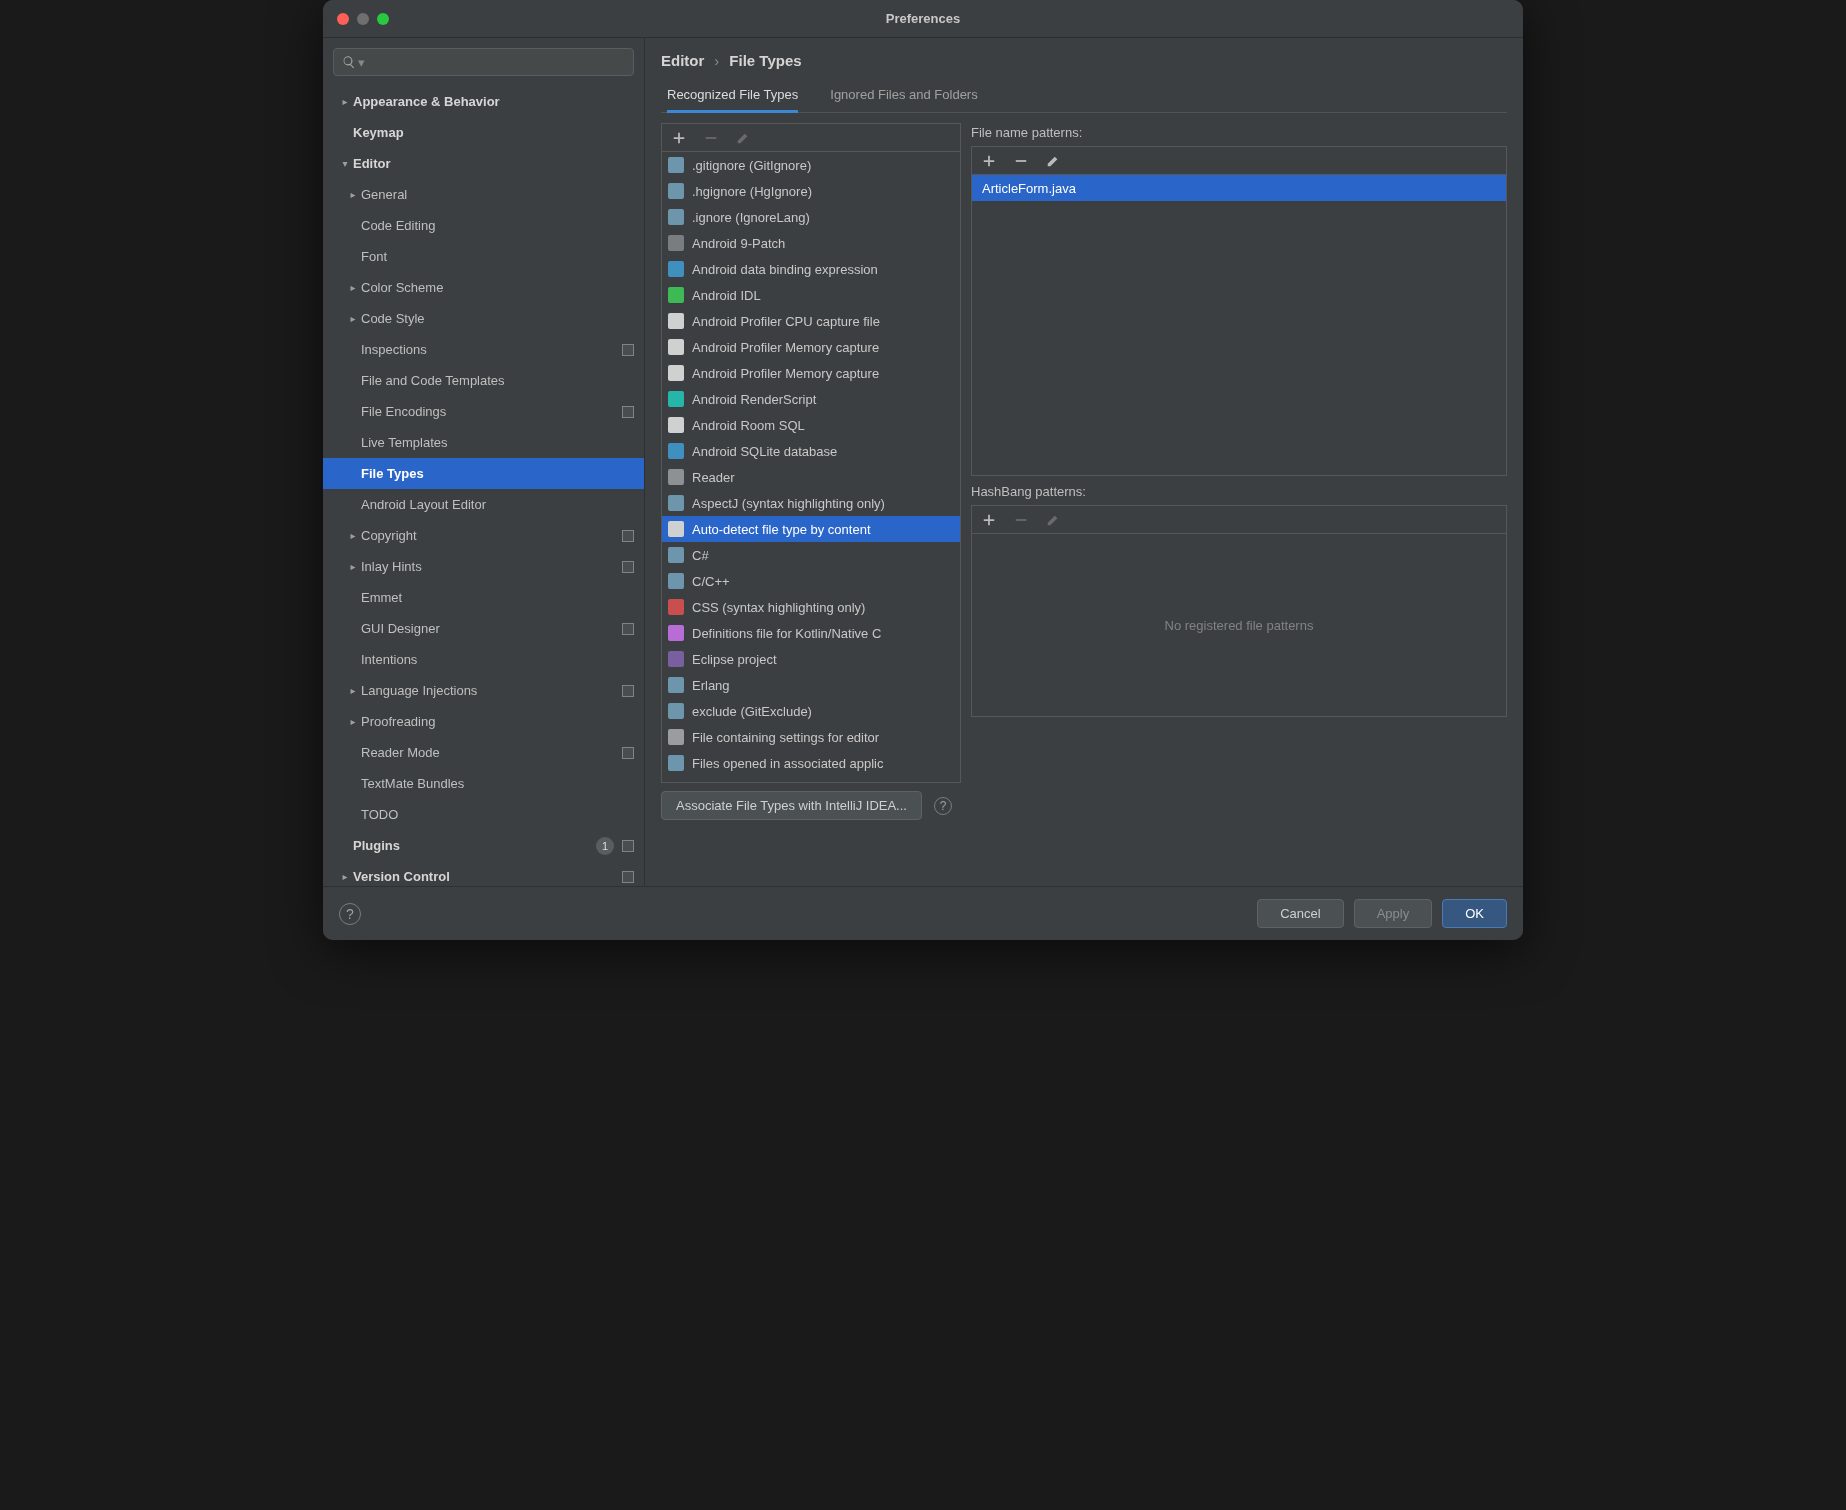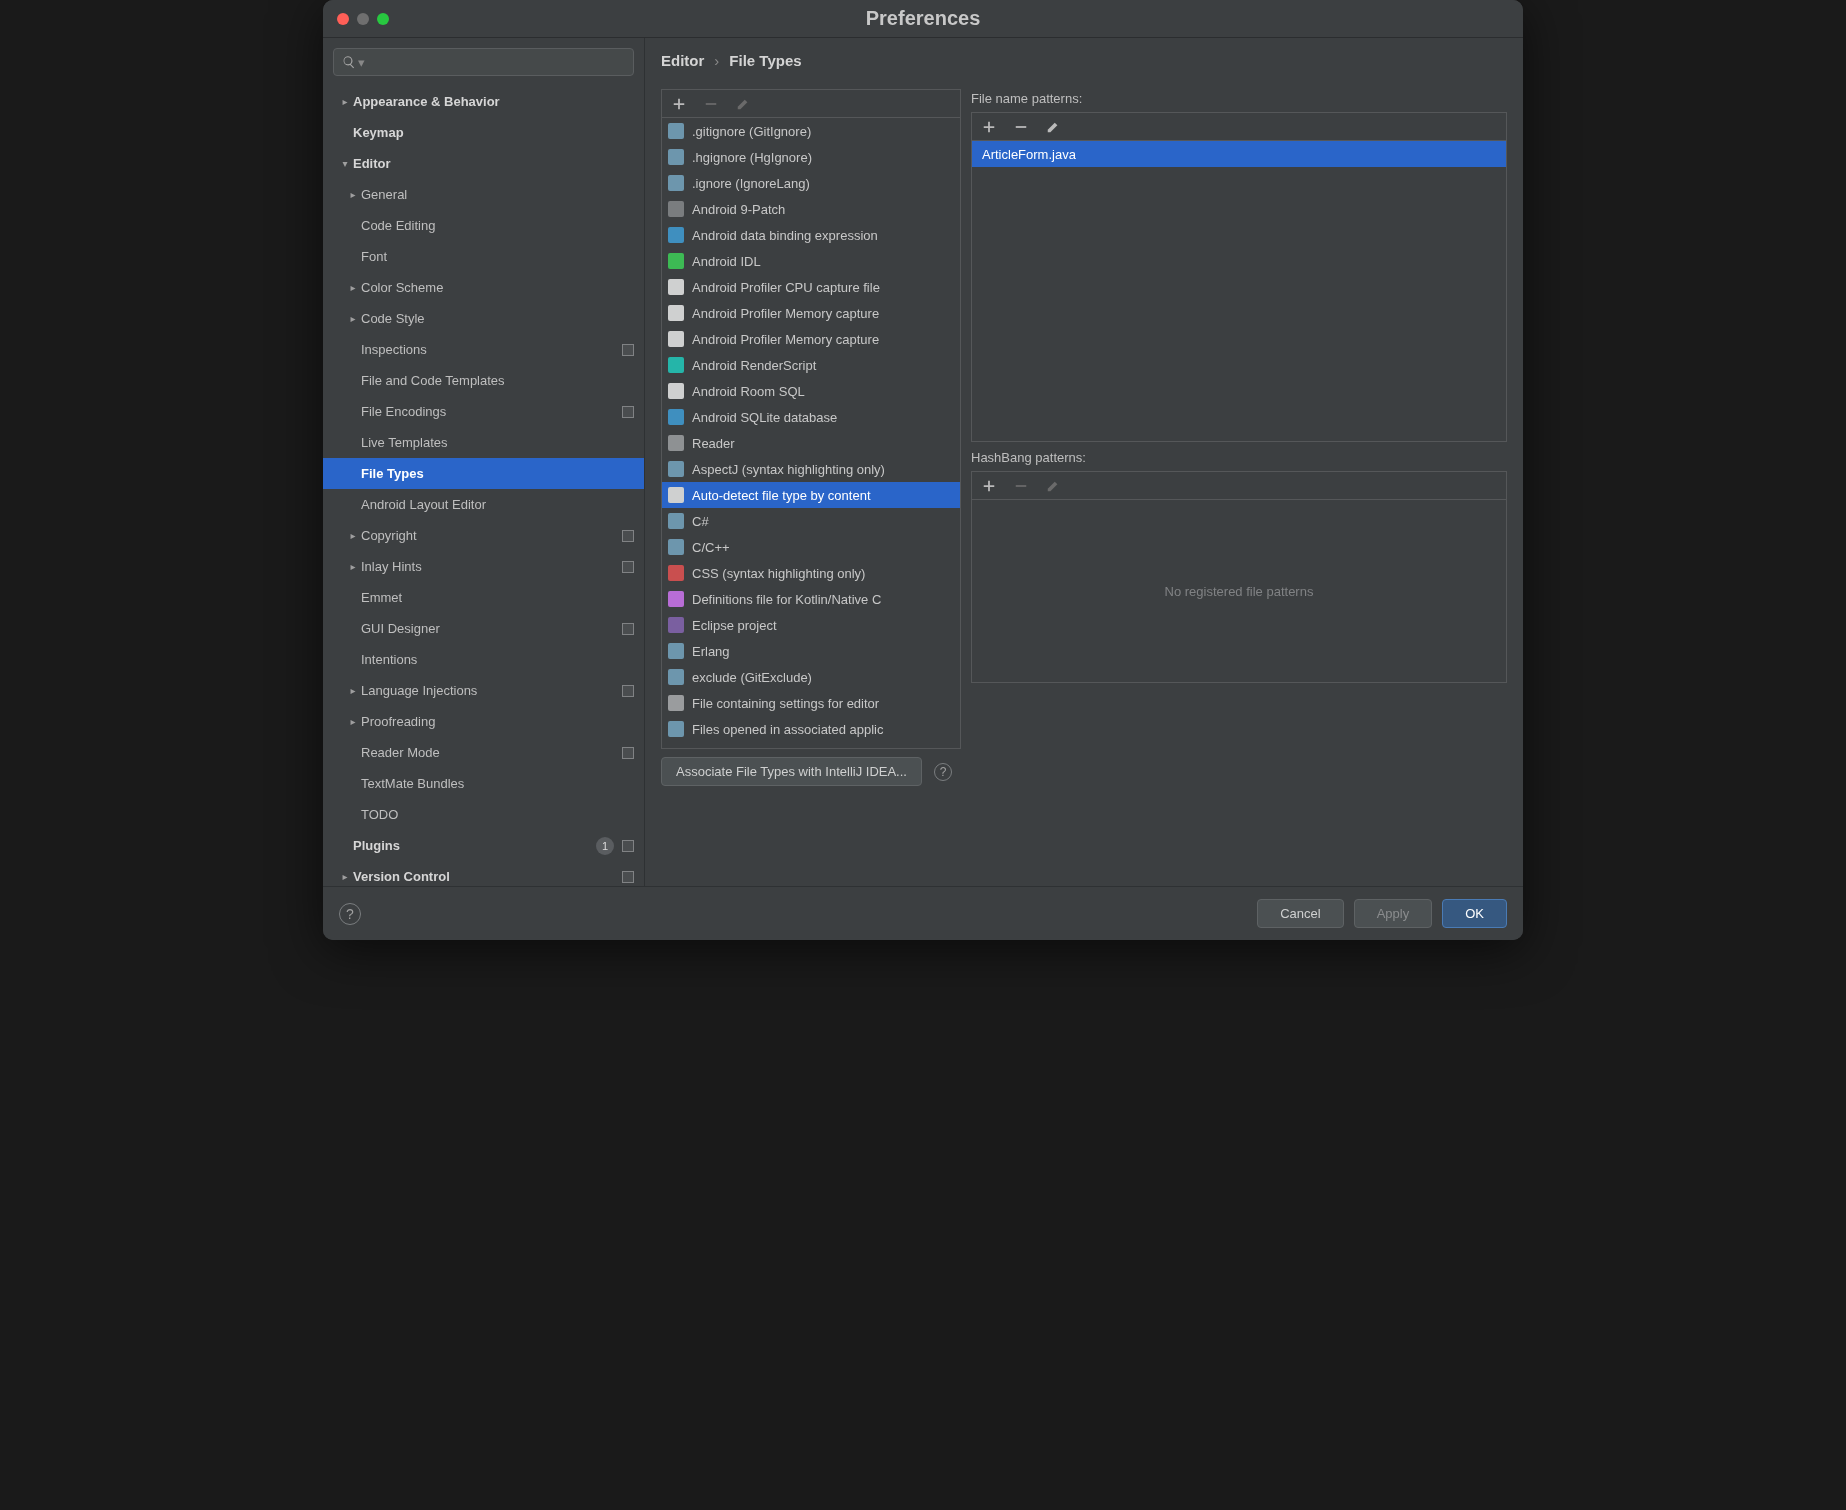--- a/index.html
+++ b/index.html
@@ -42,21 +42,21 @@
   }
   .dot.red { background: #ff5f57; }
   .dot.yellow { background: #6f6f6f; }
   .dot.green { background: #28c840; }
   .titlebar .title {
     position: absolute;
     left: 0; right: 0;
     text-align: center;
     color: #c8c8c8;
     font-weight: 600;
-    font-size: 20px;
+    font-size: 13px;
   }
   .content {
     display: flex;
     height: 848px;
   }
   .sidebar {
     width: 322px;
     background: #3c3f41;
     border-right: 1px solid #2e3133;
     display: flex;
@@ -436,20 +436,24 @@
         </div>
     </div>
 
     <div class="main">
       <div class="breadcrumb">
         <span>Editor</span>
         <span class="sep">›</span>
         <span>File Types</span>
       </div>
 
+      <div class="tabs">
+        <div class="tab active">Recognized File Types</div>
+        <div class="tab">Ignored Files and Folders</div>
+      </div>
 
       <div class="panes">
 
         <div class="listpanel">
           <div class="toolbar">
             <span class="ico">
                 <svg viewBox="0 0 16 16" width="14" height="14">
                   <path fill="currentColor" d="M7 2h2v5h5v2H9v5H7V9H2V7h5z"></path>
                 </svg>
               </span>

